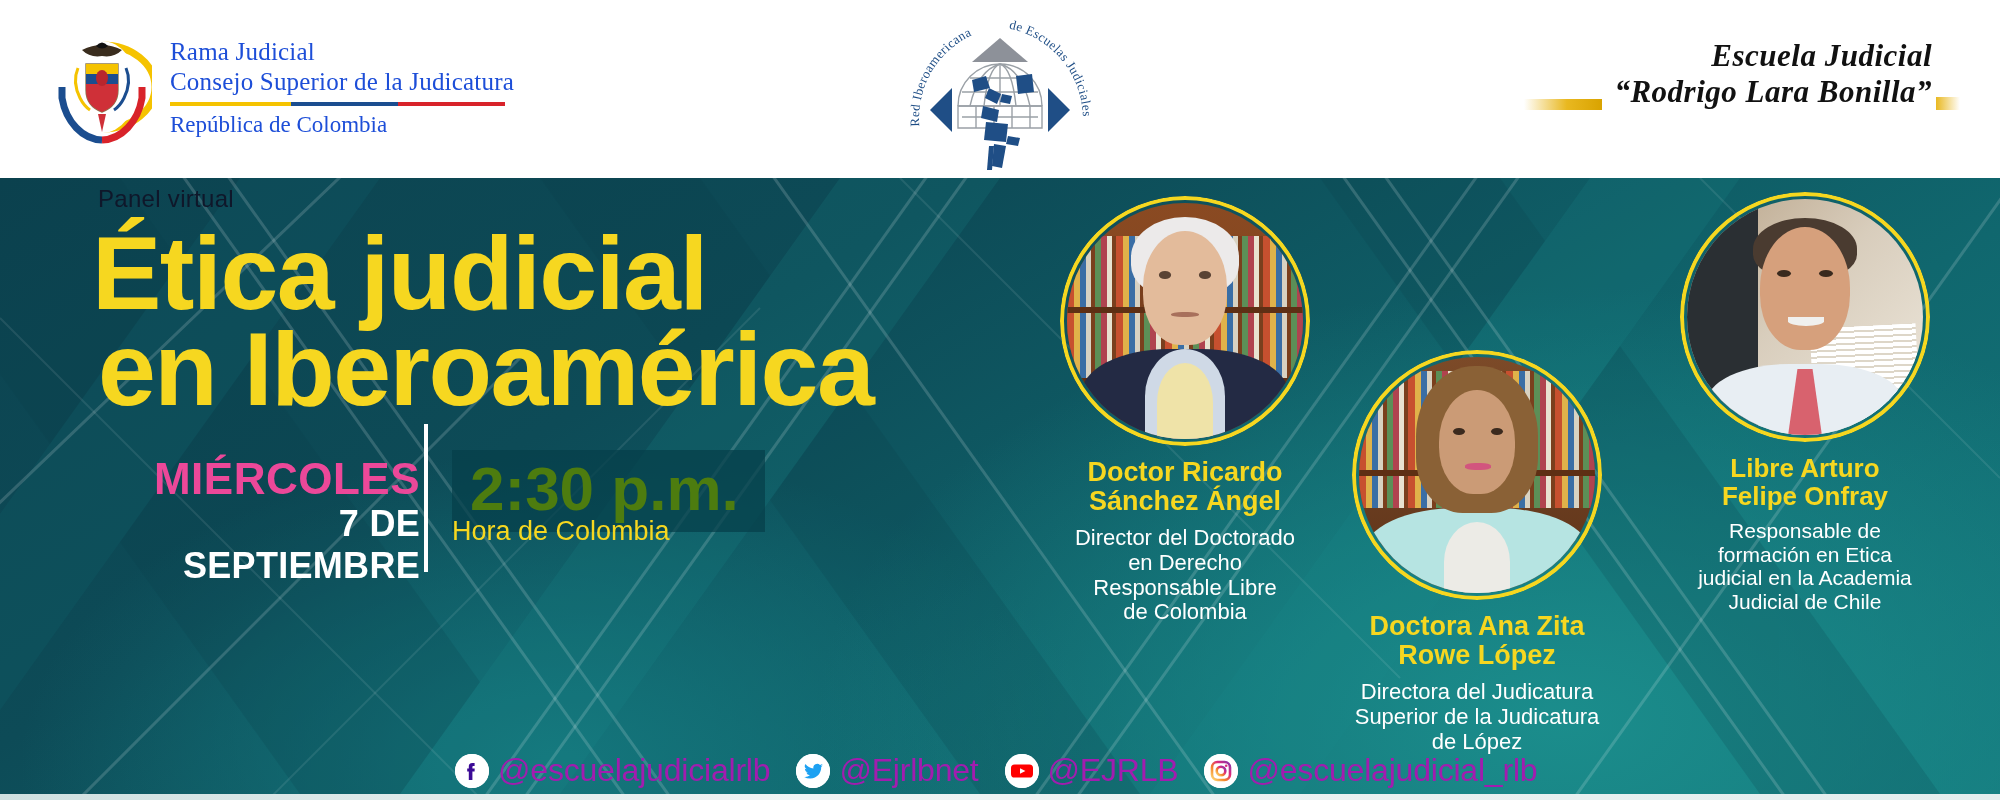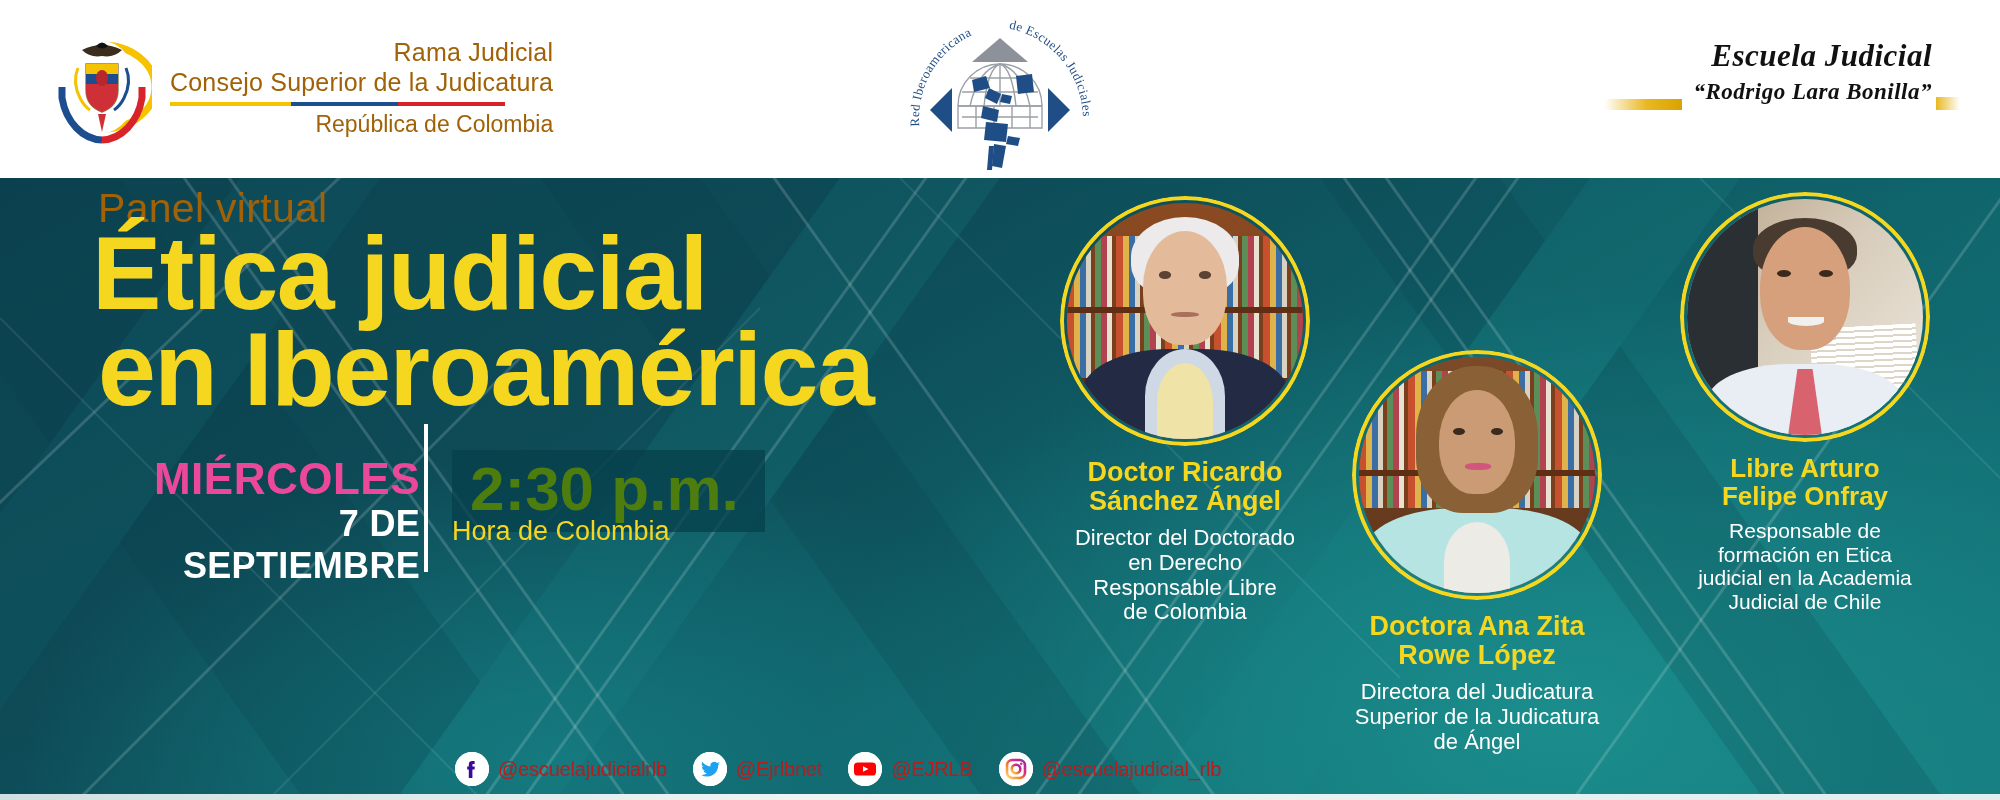--- a/index.html
+++ b/index.html
@@ -10,71 +10,71 @@
   }
   .poster{position:relative;width:2000px;height:800px;overflow:hidden;}
 
   
   .header{
     position:absolute;left:0;top:0;width:2000px;height:178px;
     background:#ffffff;z-index:30;
   }
   .logo-left{position:absolute;left:52px;top:28px;display:flex;align-items:center;gap:18px;}
   .col-seal{position:relative;width:100px;height:118px;flex:0 0 auto;}
-  .seal-text{font-family:Liberation Sans, sans-serif;color:#a16207;text-align:right;}
+  .seal-text{font-family:Liberation Serif, serif;color:#1d4ed8;}
   .seal-text .l1{font-size:25px;line-height:30px;letter-spacing:.2px;}
   .seal-text .l2{font-size:25px;line-height:30px;letter-spacing:.2px;}
   .tri-rule{height:4px;width:335px;margin:5px 0 5px 0;
     background:linear-gradient(to right,#F5C300 0 36%,#1B4D8F 36% 68%,#D8232A 68% 100%);}
   .seal-text .l3{font-size:23px;line-height:27px;}
 
   .logo-center{position:absolute;left:50%;top:10px;transform:translateX(-50%);width:220px;height:160px;}
   .logo-right{position:absolute;right:40px;top:38px;display:flex;align-items:flex-end;}
   .gold-bar{width:78px;height:11px;margin-top:40px;margin-right:12px;
     background:linear-gradient(to right,rgba(240,200,60,0) 0%,#E9B820 55%,#D9A300 100%);}
   .gold-bar.small{width:24px;height:13px;margin-top:52px;margin-right:0;margin-left:4px;
     background:linear-gradient(to right,#E9B820 0%,rgba(240,200,60,0) 100%);}
   .ejrlb{font-family:"Liberation Serif", serif;font-style:italic;font-weight:bold;
     color:#111;text-align:right;}
   .ejrlb .a{font-size:31px;line-height:36px;letter-spacing:.5px;}
-  .ejrlb .b{font-size:23px;line-height:36px;letter-spacing:.5px;white-space:nowrap;}
+  .ejrlb .b{font-size:31px;line-height:36px;letter-spacing:.5px;white-space:nowrap;}
 
   
   .body-bg{
     position:absolute;left:0;top:178px;width:2000px;height:616px;overflow:hidden;
     background:
       radial-gradient(1200px 700px at 78% 88%, #1b8d8c 0%, rgba(27,141,140,0) 62%),
       radial-gradient(900px 520px at 28% 95%, #14767c 0%, rgba(20,118,124,0) 60%),
       linear-gradient(150deg,#0c4350 0%,#0d4b57 32%,#10676e 68%,#14787c 100%);
   }
   .bottom-strip{position:absolute;left:0;top:794px;width:2000px;height:6px;
     background:linear-gradient(to right,#cfe0e0,#eef4f4 40%,#e3eeee);z-index:25;}
 
   .diag{position:absolute;inset:0;pointer-events:none;}
 
   
-  .panel-virtual{position:absolute;left:98px;top:185px;color:#a16207;
-    font-size:41px;font-weight:400;letter-spacing:.3px;}
+  .panel-virtual{position:absolute;left:98px;top:185px;color:#0f172a;
+    font-size:24px;font-weight:400;letter-spacing:.3px;}
   .title{position:absolute;left:92px;top:225px;color:#F6D720;
     font-weight:700;font-size:104px;line-height:96px;letter-spacing:-1.5px;}
   .title .t2{margin-left:6px;}
 
   .dayblock{position:absolute;left:150px;top:455px;text-align:right;width:270px;}
   .dayblock .dow{color:#ec4899;font-weight:700;font-size:44px;line-height:48px;letter-spacing:.5px;}
   .dayblock .date{color:#ffffff;font-weight:700;font-size:36px;line-height:42px;letter-spacing:.3px;}
   .vdiv{position:absolute;left:424px;top:424px;width:4px;height:148px;background:#ffffff;}
   .timebox{position:absolute;left:452px;top:450px;background:rgba(6,62,74,.72);
     padding:6px 26px 10px 18px;}
   .timebox .tt{color:#4d7c0f;font-weight:700;font-size:62px;line-height:66px;letter-spacing:0px;}
   .tzone{position:absolute;left:452px;top:516px;color:#F6D720;font-size:27px;}
 
   
   .social{position:absolute;left:455px;top:752px;display:flex;align-items:center;gap:26px;z-index:20;}
   .si{display:flex;align-items:center;gap:9px;}
-  .si .lbl{color:#b91c1c;font-size:20px;font-weight:500;letter-spacing:-.2px;text-align:center;}
+  .si .lbl{color:#a21caf;font-size:32px;font-weight:500;letter-spacing:-.2px;text-align:center;}
   .ic{width:34px;height:34px;border-radius:50%;background:#fff;display:flex;
      align-items:center;justify-content:center;flex:0 0 auto;}
 
   
   .spk{position:absolute;text-align:center;}
   .ph{border-radius:50%;overflow:hidden;position:relative;margin:0 auto;}
   .ph .ring2{position:absolute;inset:0;border-radius:50%;border:4px solid #F6D720;z-index:5;}
   .ph .inner{position:absolute;inset:7px;border-radius:50%;overflow:hidden;}
   .spk .nm{color:#F6D720;font-weight:700;line-height:1.08;}
   .spk .ro{color:#ffffff;line-height:1.12;}
@@ -307,21 +307,21 @@
         </div>
       </div>
     </div>
     <div class="nm">
       <div>Doctora Ana Zita</div>
       <div>Rowe López</div>
     </div>
     <div class="ro">
       <div>Directora del Judicatura</div>
       <div>Superior de la Judicatura</div>
-      <div>de Ángel</div>
+      <div>de López</div>
     </div>
   </div>
 
   <div class="spk s3">
     <div class="ph">
       <div class="ring2"></div>
       <div class="inner">
         <div class="pbg">
           <div class="win"></div>
           <div class="papers"></div>

